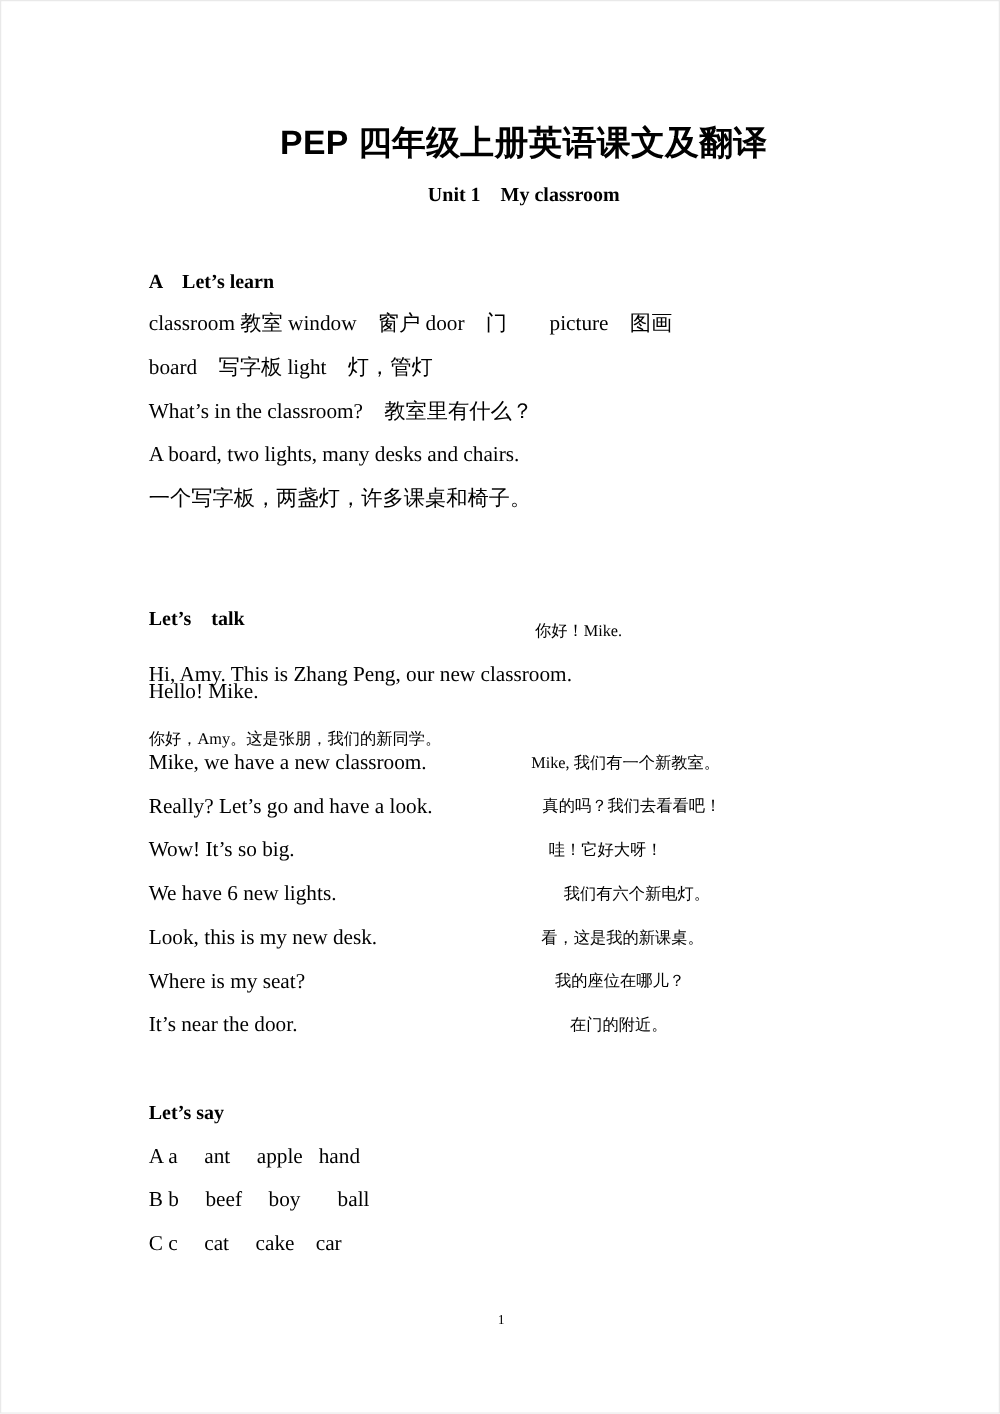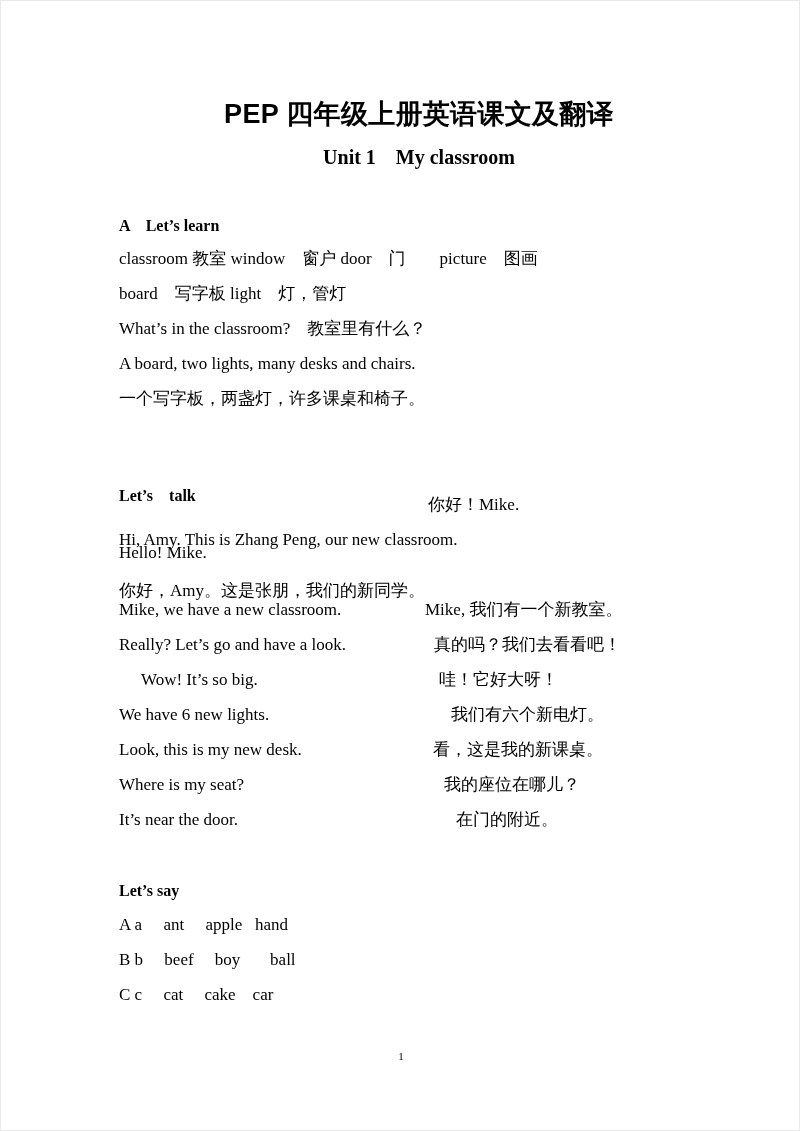--- a/index.html
+++ b/index.html
@@ -39,21 +39,21 @@
     letter-spacing: 0.3px;
     white-space: nowrap;
   }
   .doc-subtitle {
     position: absolute;
     left: 0;
     top: 145px;
     width: 600px;
     text-align: center;
     font-weight: bold;
-    font-size: 20px;
+    font-size: 16px;
     line-height: 22px;
     white-space: pre;
   }
 
   
   .line {
     position: absolute;
     left: 0;
     font-size: 17px;
     line-height: 22px;
@@ -62,21 +62,21 @@
   .sec-head {
     position: absolute;
     left: 0;
     font-size: 16px;
     font-weight: bold;
     line-height: 22px;
     white-space: pre;
   }
   .cn {
     position: absolute;
-    font-size: 17px;
+    font-size: 13px;
     line-height: 22px;
     white-space: pre;
   }
 
   
   .page-number {
     position: absolute;
     left: 0;
     top: 1048px;
     width: 800px;
@@ -117,21 +117,21 @@
     <div class="line" style="top:528px;">Hi, Amy. This is Zhang Peng, our new classroom.</div>
 
     <div class="cn" style="top:563px; left:0;margin-top:16px;">你好，Amy。这是张朋，我们的新同学。</div>
 
     <div class="line" style="top:598px;">Mike, we have a new classroom.</div>
     <div class="cn" style="top:598px; left:306px;">Mike, 我们有一个新教室。</div>
 
     <div class="line" style="top:633px;">Really? Let’s go and have a look.</div>
     <div class="cn" style="top:633px; left:315px;">真的吗？我们去看看吧！</div>
 
-    <div class="line" style="top:668px;margin-left:22px;">Wow! It’s so big.</div>
+    <div class="line" style="top:668px;">Wow! It’s so big.</div>
     <div class="cn" style="top:668px; left:320px;">哇！它好大呀！</div>
 
     <div class="line" style="top:703px;">We have 6 new lights.</div>
     <div class="cn" style="top:703px; left:332px;">我们有六个新电灯。</div>
 
     <div class="line" style="top:738px;">Look, this is my new desk.</div>
     <div class="cn" style="top:738px; left:314px;">看，这是我的新课桌。</div>
 
     <div class="line" style="top:773px;">Where is my seat?</div>
     <div class="cn" style="top:773px; left:325px;">我的座位在哪儿？</div>

